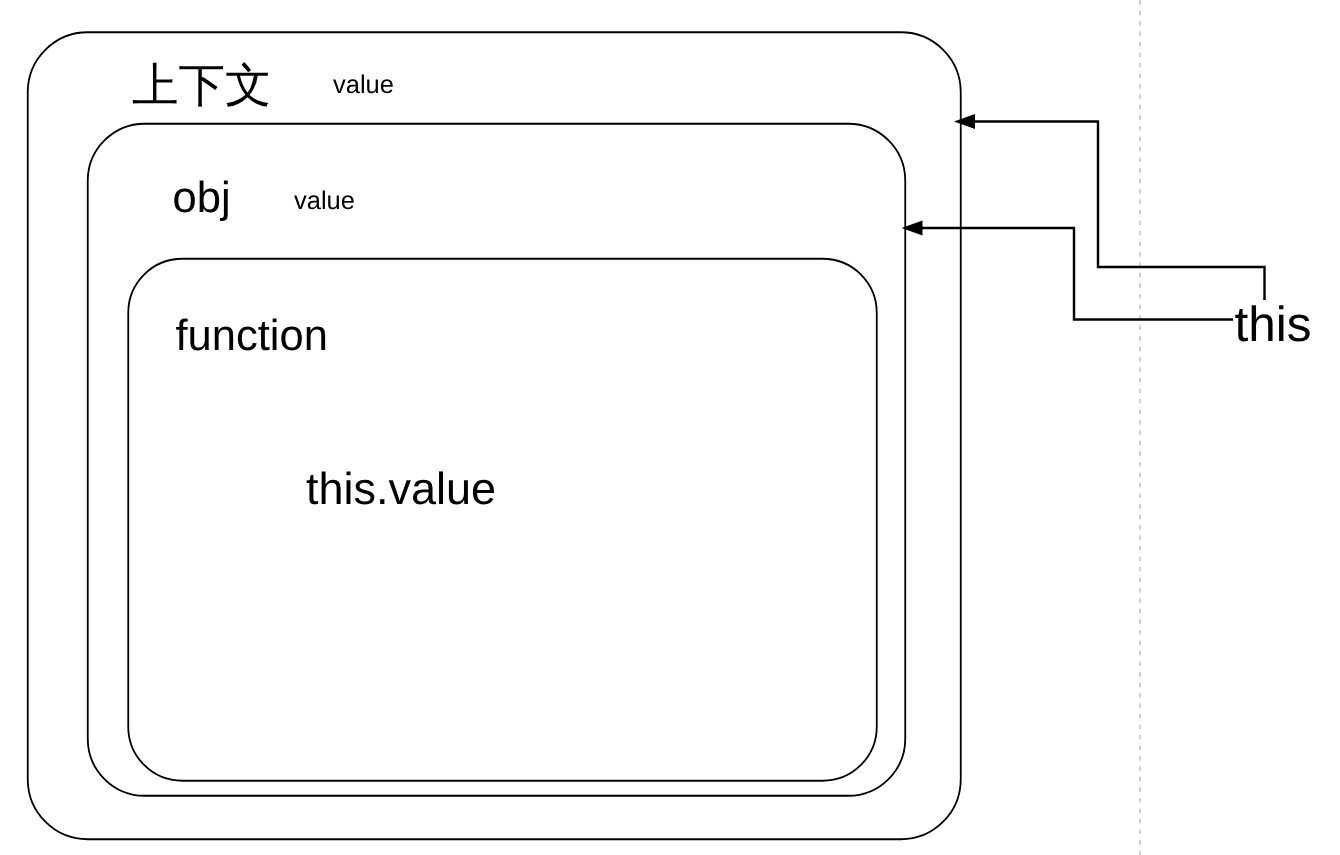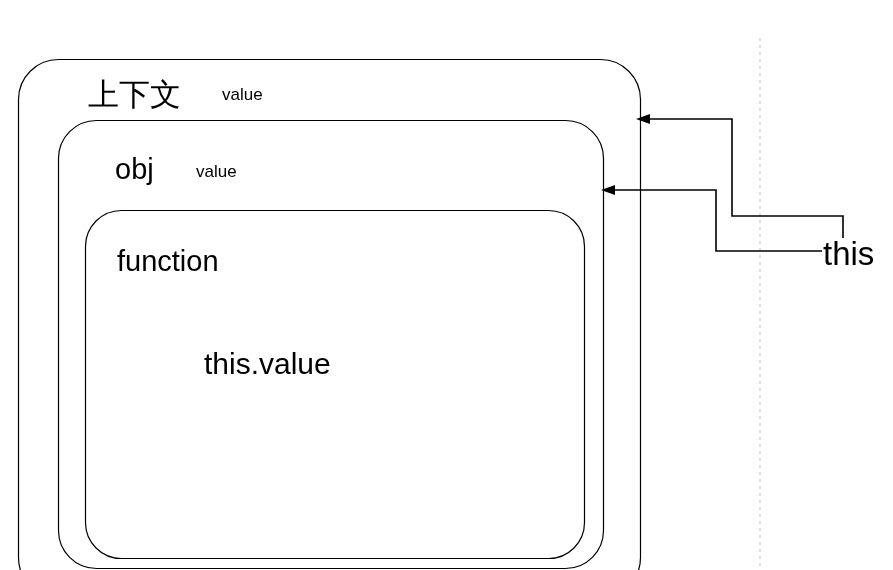--- a/index.html
+++ b/index.html
@@ -12,21 +12,20 @@
     width: 893px;
     height: 570px;
     font-family: "Liberation Sans", "DejaVu Sans", sans-serif;
     color: #000000;
     overflow: hidden;
   }
   #canvas {
     position: relative;
     width: 893px;
     height: 426px;
-    margin-top: 38px;
   }
   svg#diagram {
     position: absolute;
     top: 0;
     left: 0;
     width: 893px;
     height: 570px;
     display: block;
   }
   .box-outline {

